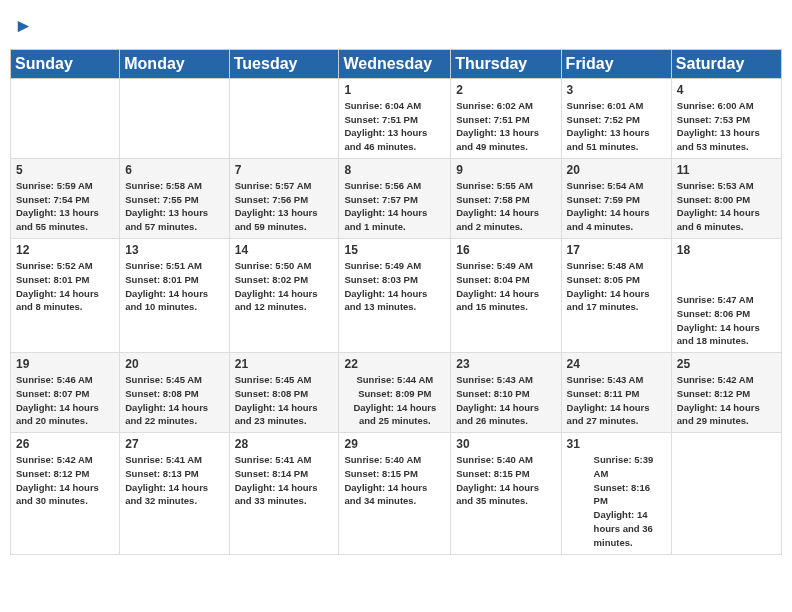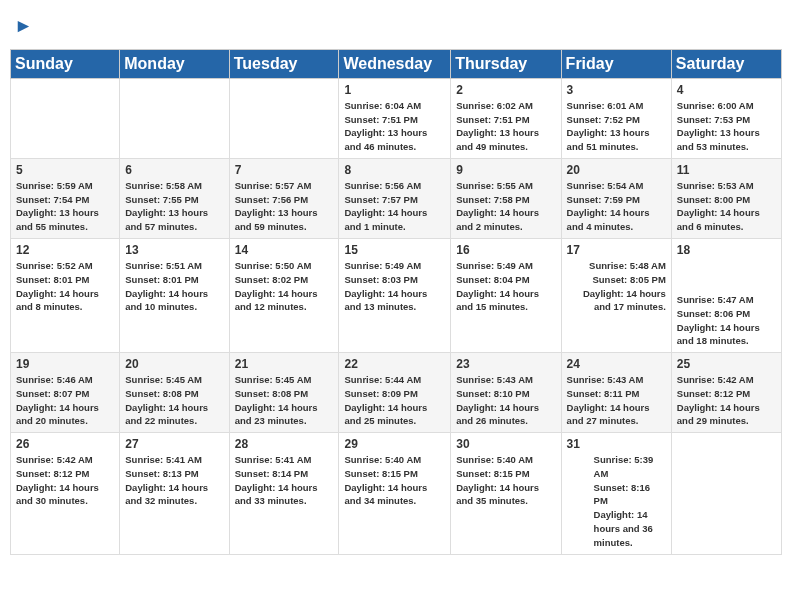--- a/index.html
+++ b/index.html
@@ -209,21 +209,21 @@
 Daylight: 14 hours and 13 minutes.</div>
         </td>
         <td>
           <div class="day-number">16</div>
           <div class="day-info" style="white-space: pre-line;">Sunrise: 5:49 AM
 Sunset: 8:04 PM
 Daylight: 14 hours and 15 minutes.</div>
         </td>
         <td>
           <div class="day-number">17</div>
-          <div class="day-info" style="white-space: pre-line; text-align: right;">Sunrise: 5:48 AM
+          <div class="day-info" style="white-space: pre-line;">Sunrise: 5:48 AM
 Sunset: 8:05 PM
 Daylight: 14 hours and 17 minutes.</div>
         </td>
         <td>
           <div class="day-number">18</div>
           <div class="day-info" style="white-space: pre-line; margin-top: 36px;">Sunrise: 5:47 AM
 Sunset: 8:06 PM
 Daylight: 14 hours and 18 minutes.</div>
         </td>
       </tr>
@@ -241,21 +241,21 @@
 Daylight: 14 hours and 22 minutes.</div>
         </td>
         <td>
           <div class="day-number">21</div>
           <div class="day-info" style="white-space: pre-line;">Sunrise: 5:45 AM
 Sunset: 8:08 PM
 Daylight: 14 hours and 23 minutes.</div>
         </td>
         <td>
           <div class="day-number">22</div>
-          <div class="day-info" style="white-space: pre-line;">Sunrise: 5:44 AM
+          <div class="day-info" style="white-space: pre-line; text-align: center;">Sunrise: 5:44 AM
 Sunset: 8:09 PM
 Daylight: 14 hours and 25 minutes.</div>
         </td>
         <td>
           <div class="day-number">23</div>
           <div class="day-info" style="white-space: pre-line;">Sunrise: 5:43 AM
 Sunset: 8:10 PM
 Daylight: 14 hours and 26 minutes.</div>
         </td>
         <td>

